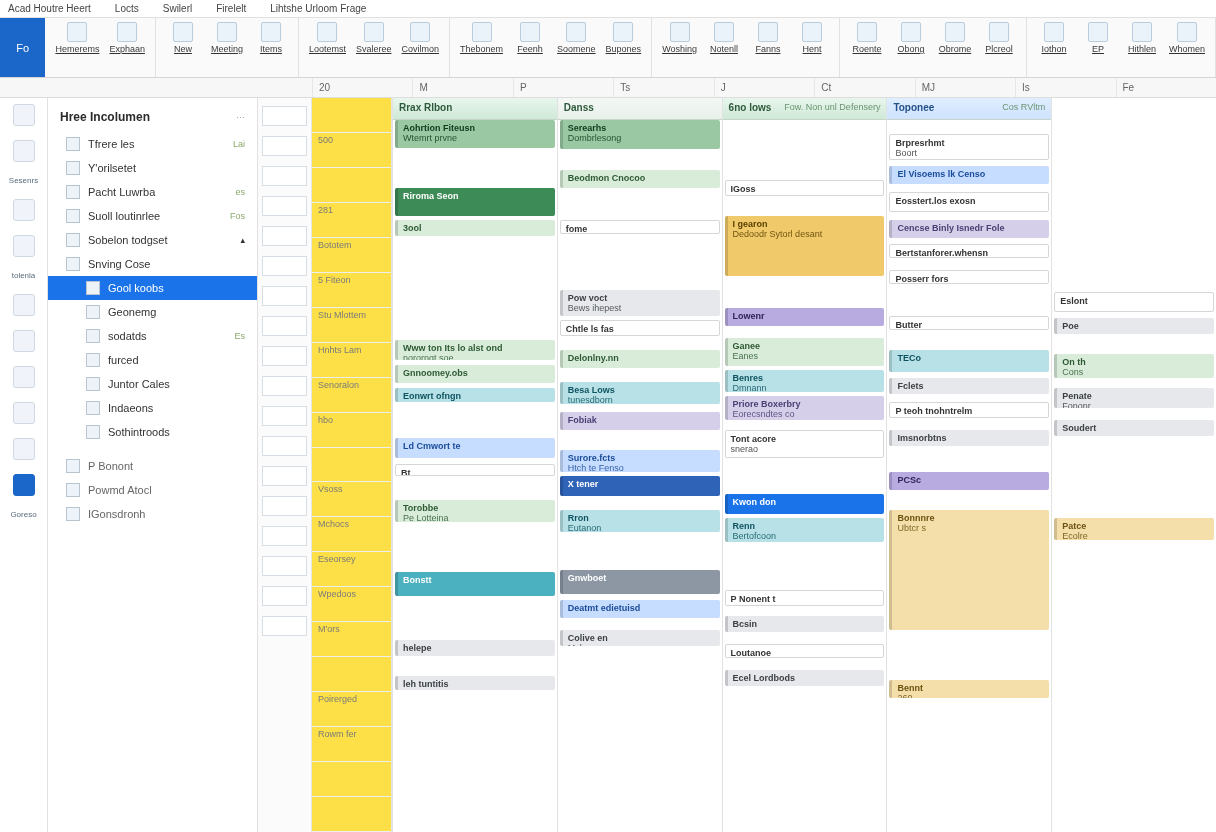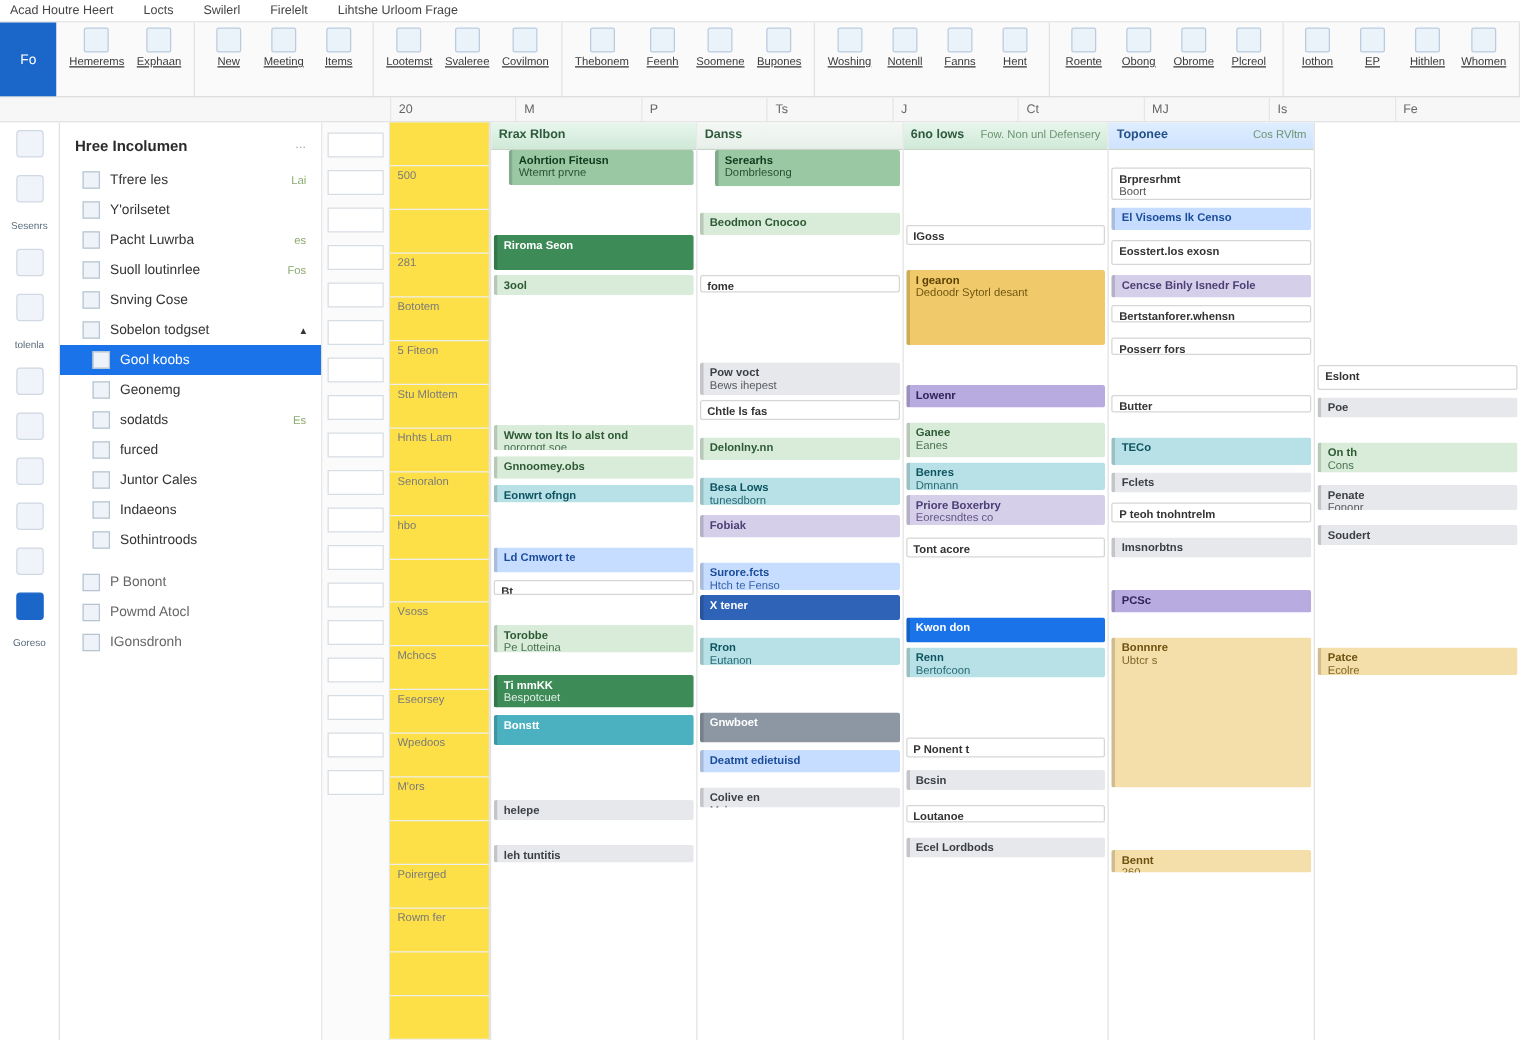--- a/index.html
+++ b/index.html
@@ -26,41 +26,41 @@
   .iconbar .lbl { font-size: 8px; color: #5a6b7b; text-align: center; width: 100%; }
   .iconbar .sel { background: #1a66c9; border-color: #1a66c9; }
   
   .nav { width: 210px; background: #fff; border-right: 1px solid #e1e1e1; padding: 8px 0; overflow: hidden; }
   .nav-title { font-size: 12px; font-weight: 600; color: #2b2b2b; padding: 4px 12px 8px; display: flex; justify-content: space-between; }
   .nav-title small { color: #999; font-weight: normal; font-size: 9px; }
   .nav-item { display: flex; align-items: center; gap: 8px; padding: 5px 12px 5px 18px; font-size: 11px; color: #333; cursor: pointer; }
   .nav-item.active { background: #1a73e8; color: #fff; }
   .nav-item .nic { width: 14px; height: 14px; border: 1px solid #b8c4d0; background: #eef3f9; flex-shrink: 0; }
   .nav-item .cnt { margin-left: auto; font-size: 9px; color: #8aa96b; }
-  .nav-item.sub { padding-left: 26px; text-align: right; }
+  .nav-item.sub { padding-left: 38px; text-align: right; }
   .nav-sep { height: 10px; }
   .nav-item.thin { color: #666; }
   
   .ministrip { width: 54px; background: #fbfbfb; border-right: 1px solid #e6e6e6; display: flex; flex-direction: column; gap: 10px; padding: 8px 4px; }
   .ministrip .ms { width: 100%; height: 20px; border: 1px solid #d7dde4; background: #fff; }
   
   .gutter { width: 80px; background: #fde047; border-right: 1px solid #e4e4e4; display: flex; flex-direction: column; }
   .gutter .slot { flex: 1; border-bottom: 1px solid #eee; font-size: 9px; color: #7a7a7a; padding: 2px 6px; }
   
   .grid { flex: 1; display: flex; position: relative; background: #fff; }
   .daycol { flex: 1; border-left: 1px solid #e2e2e2; position: relative; min-width: 0; }
   .dayhdr { height: 22px; background: linear-gradient(#f4f8f5,#e8f0ea); border-bottom: 1px solid #c8d4c8; font-size: 10px; font-weight: 600; color: #2e5a3c; padding: 4px 6px; display:flex; justify-content:space-between; }
   .dayhdr.alt { background: linear-gradient(#e8f6ed,#cfe9d7); }
   .dayhdr.blue { background: linear-gradient(#dfeeff,#cfe3ff); color:#24508a; }
   .dayhdr small { color:#6b9472; font-weight:normal; font-size:9px; }
   .events { position: relative; height: calc(100% - 22px); }
   .ev { position: absolute; left: 2px; right: 2px; border-radius: 2px; padding: 3px 5px; font-size: 9px; line-height: 1.15; overflow: hidden; border-left: 3px solid rgba(0,0,0,.15); }
   .ev .t  { font-weight: 600; display: block; }
   .ev .s  { opacity: .85; }
-  .c-green      { background:#9ac8a3; color:#113a1c;margin-left:12px; }
+  .c-green      { background:#9ac8a3; color:#113a1c; }
   .c-greenD     { background:#3d8b57; color:#fff; }
   .c-greenL     { background:#d9ecd9; color:#2d5a34; }
   .c-teal       { background:#4bb0bf; color:#fff; }
   .c-tealL      { background:#b7e1e6; color:#0e5460; }
   .c-blue       { background:#1a73e8; color:#fff; }
   .c-blueL      { background:#c7ddff; color:#1a4c99; }
   .c-blueB      { background:#2f63b8; color:#fff; }
   .c-lav        { background:#d6cfea; color:#4b3f73; }
   .c-lavD       { background:#b8abe0; color:#2f2357; }
   .c-yellow     { background:#f4deaa; color:#6b5210; }
@@ -264,26 +264,26 @@
           <span>Pacht Luwrba</span>
           <span class="cnt">es</span>
         </div>
         <div class="nav-item">
           <span class="nic"></span>
           <span>Suoll loutinrlee</span>
           <span class="cnt">Fos</span>
         </div>
         <div class="nav-item">
           <span class="nic"></span>
-          <span>Snving Cose</span>
-        </div>
-        <div class="nav-item">
-          <span class="nic"></span>
           <span>Sobelon todgset</span>
           <span style="margin-left: auto; font-size: 9px;">▴</span>
+        </div>
+        <div class="nav-item">
+          <span class="nic"></span>
+          <span>Snving Cose</span>
         </div>
         <div class="nav-item active sub">
           <span class="nic"></span>
           <span>Gool koobs</span>
         </div>
         <div class="nav-item sub">
           <span class="nic"></span>
           <span>Geonemg</span>
         </div>
         <div class="nav-item sub">
@@ -388,21 +388,20 @@
             <span class="t">Gnnoomey.obs</span>
           </div>
           <div class="ev c-tealL" style="top: 268px; height: 14px;"><span class="t">Eonwrt ofngn</span><span class="s">Setrotoe</span></div>
           <div class="ev c-blueL" style="top: 318px; height: 20px;">
             <span class="t">Ld Cmwort te</span>
           </div>
           <div class="ev c-white" style="top: 344px; height: 12px;">
             <span class="t">Bt</span>
           </div>
           <div class="ev c-greenL" style="top: 380px; height: 22px;"><span class="t">Torobbe</span><span class="s">Pe Lotteina</span></div>
-          <div class="ev c-greenD" style="top: 420px; height: 26px;"><span class="t">Ti mmKK</span><span class="s">Bespotcuet</span></div>
           <div class="ev c-teal" style="top: 452px; height: 24px;">
             <span class="t">Bonstt</span>
           </div>
           <div class="ev c-grey" style="top: 520px; height: 16px;">
             <span class="t">helepe</span>
           </div>
           <div class="ev c-grey" style="top: 556px; height: 14px;">
             <span class="t">leh tuntitis</span>
           </div>
         </div>
@@ -452,21 +451,21 @@
             <span class="t">IGoss</span>
           </div>
           <div class="ev c-yellowO" style="top: 96px; height: 60px;"><span class="t">I gearon</span><span class="s">Dedoodr
 Sytorl desant</span></div>
           <div class="ev c-lavD" style="top: 188px; height: 18px;">
             <span class="t">Lowenr</span>
           </div>
           <div class="ev c-greenL" style="top: 218px; height: 28px;"><span class="t">Ganee</span><span class="s">Eanes</span></div>
           <div class="ev c-tealL" style="top: 250px; height: 22px;"><span class="t">Benres</span><span class="s">Dmnann</span></div>
           <div class="ev c-lav" style="top: 276px; height: 24px;"><span class="t">Priore Boxerbry</span><span class="s">Eorecsndtes co</span></div>
-          <div class="ev c-white" style="top: 310px; height: 16px;"><span class="t">Tont acore</span><span class="s">snerao</span></div>
+          <div class="ev c-white" style="top: 310px; height: 28px;"><span class="t">Tont acore</span><span class="s">snerao</span></div>
           <div class="ev c-blue" style="top: 374px; height: 20px;">
             <span class="t">Kwon don</span>
           </div>
           <div class="ev c-tealL" style="top: 398px; height: 24px;"><span class="t">Renn</span><span class="s">Bertofcoon</span></div>
           <div class="ev c-white" style="top: 470px; height: 16px;"><span class="t">P Nonent t</span><span class="s">Iclr s</span></div>
           <div class="ev c-grey" style="top: 496px; height: 16px;">
             <span class="t">Bcsin</span>
           </div>
           <div class="ev c-white" style="top: 524px; height: 14px;">
             <span class="t">Loutanoe</span>

